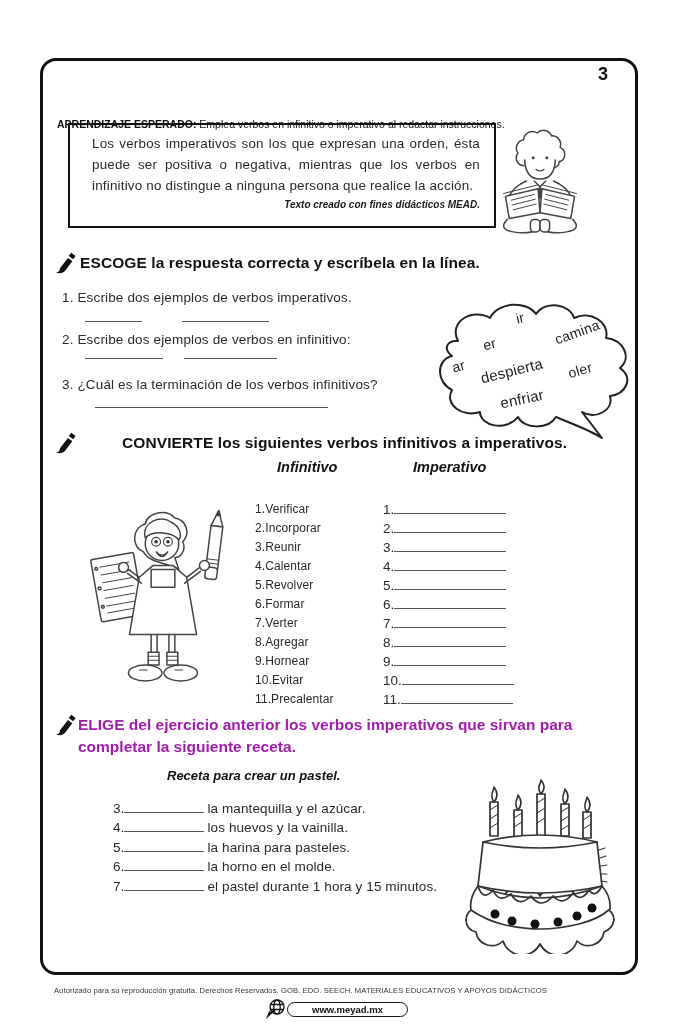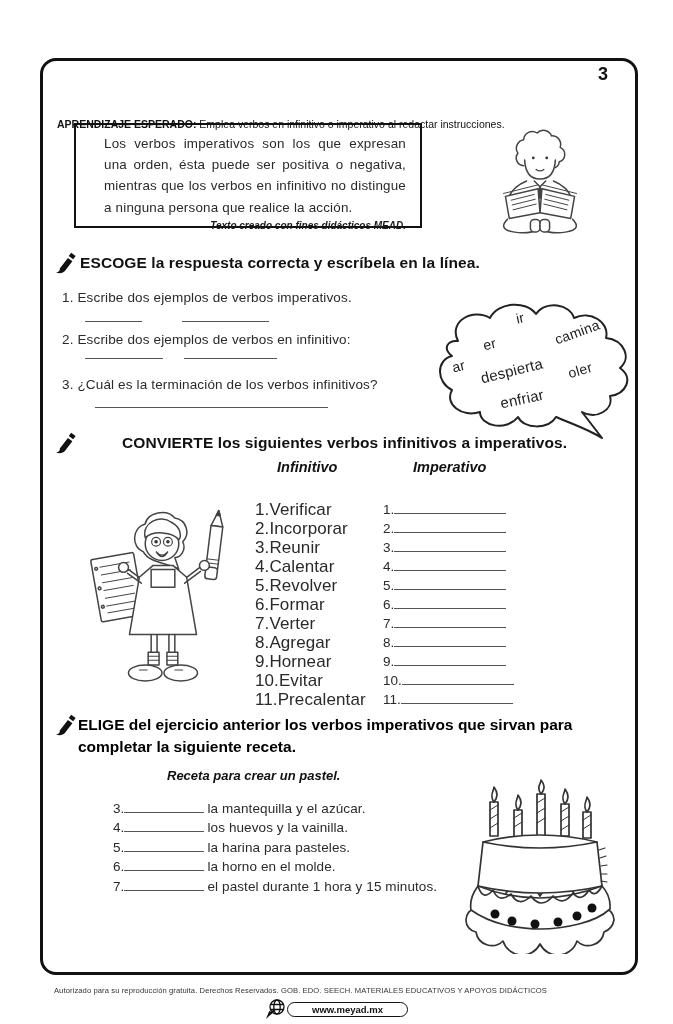--- a/index.html
+++ b/index.html
@@ -9,40 +9,40 @@
     font-family:"Liberation Sans", sans-serif; color:#222; overflow:hidden;
   }
   .frame {
     position:absolute; left:40px; top:58px; width:598px; height:917px;
     border:3px solid #111; border-radius:16px; background:#fff;
   }
   .pagenum { position:absolute; left:598px; top:64px; font-size:18px; font-weight:bold; color:#111; }
   .aprendizaje { position:absolute; left:57px; top:84px; width:540px; font-size:10.5px; color:#111;margin-top:34px; }
   .aprendizaje b { font-weight:bold; }
   .introbox {
-    position:absolute; left:74px; top:123px; width:348px; height:105px;
-    border:2.5px solid #111; padding:8px 14px 4px 28px;
+    position:absolute; left:68px; top:123px; width:428px; height:105px;
+    border:2.5px solid #111; padding:8px 14px 4px 22px;
   }
   .introtext { font-size:13.4px; line-height:1.58; text-align:justify; color:#2a2a2a; letter-spacing:.2px; }
   .introcredit { text-align:right; font-size:10px; font-weight:bold; font-style:italic; margin-top:2px; color:#1a1a1a; }
   .illu { position:absolute; }
   .illu svg { display:block; }
   .sec-title { position:absolute; font-size:15.5px; font-weight:bold; color:#111; letter-spacing:.1px; }
   .penicon { position:absolute; width:21px; height:26px; }
   .q { position:absolute; font-size:13.5px; color:#2a2a2a; letter-spacing:.15px; }
   .ul { display:inline-block; border-bottom:1.4px solid #555; height:13px; }
   .blankrow { position:absolute; }
   .blankrow .ul { margin-right:0; }
   .cloudbox { position:absolute; left:428px; top:296px; width:216px; height:144px; }
   .cloudword { position:absolute; font-size:14px; color:#222; white-space:nowrap; letter-spacing:.2px; }
   .colhdr { position:absolute; font-size:14.5px; font-weight:bold; font-style:italic; color:#111; }
-  .inflist { position:absolute; left:255px; top:500px; font-size:17px; line-height:19px; color:#2a2a2a; letter-spacing:.1px; }
+  .inflist { position:absolute; left:255px; top:500px; font-size:12px; line-height:19px; color:#2a2a2a; letter-spacing:.1px; }
   .implist { position:absolute; left:383px; top:500px; font-size:13.5px; line-height:19px; color:#2a2a2a; }
   .implist .ul { width:112px; }
-  .elige-title { position:absolute; left:78px; top:714px; width:548px; font-size:15.5px; font-weight:bold; line-height:1.45; color:#000000; }
+  .elige-title { position:absolute; left:78px; top:714px; width:548px; font-size:15.5px; font-weight:bold; line-height:1.45; color:#a21caf; }
   .recipe-sub { position:absolute; left:125px; top:768px; font-size:13px; font-weight:bold; font-style:italic; color:#111;margin-left:42px; }
   .recipe { position:absolute; left:113px; top:799px; width:390px; font-size:13.5px; line-height:19.4px; color:#2a2a2a; letter-spacing:.1px; }
   .recipe .ul { width:80px; margin-right:3px; }
   .recipe .wrap2 { padding-left:88px; }
   .footer-rights { position:absolute; left:0; top:986px; width:601px; text-align:center; font-size:7.6px; color:#333; letter-spacing:.1px; }
   .sitebar { position:absolute; left:0; top:998px; width:673px; display:flex; justify-content:center; align-items:center; gap:0; }
   .sitepill { border:1.6px solid #111; border-radius:10px; padding:1px 24px; font-size:9.5px; font-weight:bold; color:#111; }
   line, path, circle, rect, ellipse, polygon { vector-effect:non-scaling-stroke; }
 </style>
 </head>

